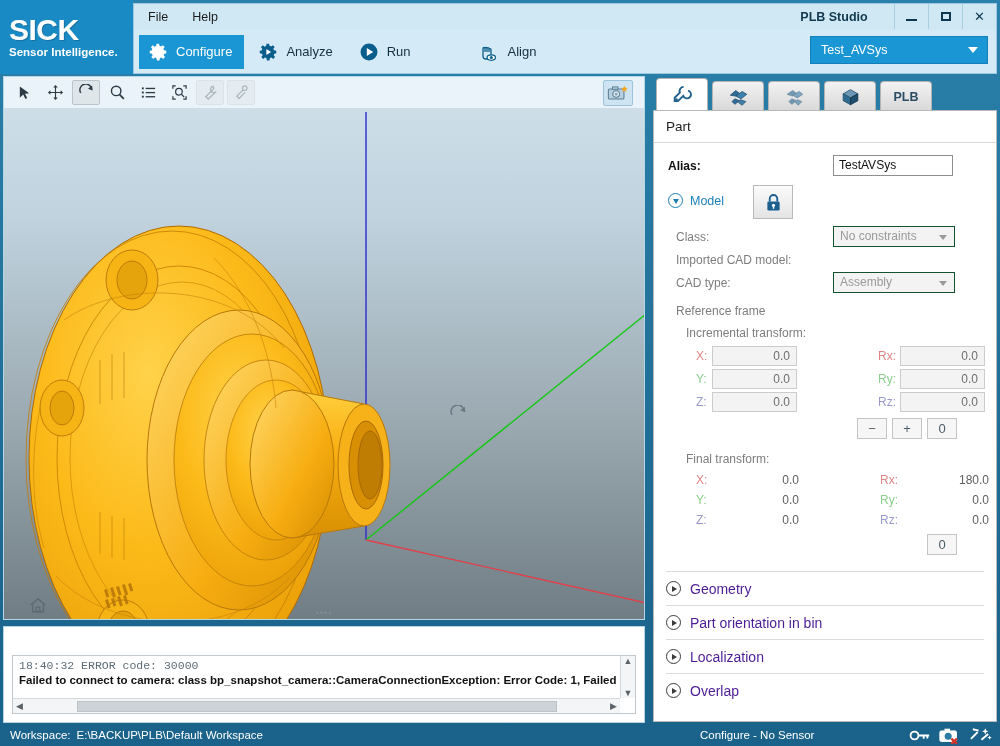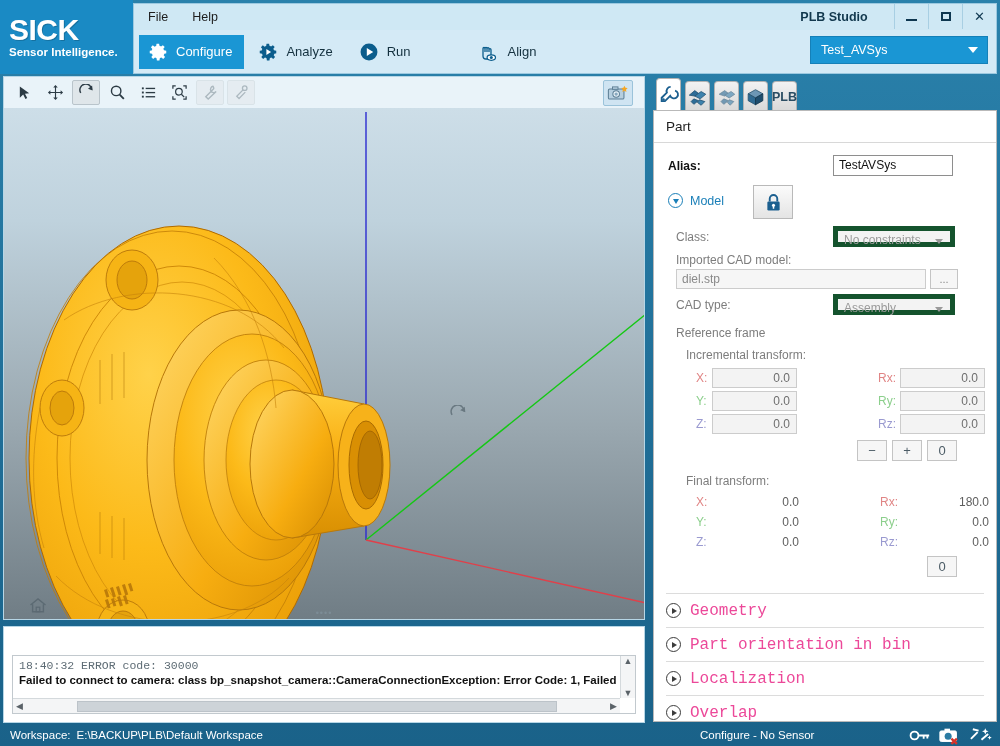--- a/index.html
+++ b/index.html
@@ -148,21 +148,21 @@
     font-size: 9px; color: #5a6268;
   }
   .hthumb { height: 11px; background: #cdd3d8; border: 1px solid #bcc3c9; flex: 0 0 480px; margin: 0 2px; }
 
   
   .rtabs {
     position: absolute; left: 656px; top: 78px; width: 340px; height: 33px;
     display: flex; align-items: flex-end;
   }
   .rtab {
-    width: 25px; height: 30px; margin-right: 4px;
+    width: 52px; height: 30px; margin-right: 4px;
     background: linear-gradient(180deg,#f2f2f2 0%, #d8d8d8 100%);
     border: 1px solid #b3b3b3; border-bottom: none;
     border-radius: 4px 4px 0 0;
     display: flex; align-items: center; justify-content: center;
     cursor: pointer;
   }
   .rtab.active {
     background: #ffffff; height: 33px;
     border-color: #b3b3b3;
   }
@@ -188,21 +188,21 @@
   .roinput {
     height: 20px; border: 1px solid #cccccc; background: #f6f6f6;
     font-size: 12px; color: #8a8a8a; padding: 0 5px; line-height: 18px;
   }
   .numinput {
     width: 85px; height: 20px; border: 1px solid #cccccc; background: #f3f3f3;
     font-size: 12px; color: #6e6e6e; text-align: right; padding: 0 6px 0 0;
     line-height: 18px;
   }
   .selbox {
-    height: 21px; border: 5px solid #14532d; background: #f3f3f3;
+    height: 21px; border: 1px solid #14532d; background: #f3f3f3;
     font-size: 12px; color: #9a9a9a; padding: 0 20px 0 6px; line-height: 19px;
     position: relative;
   }
   .selbox .caret {
     position: absolute; right: 7px; top: 8px;
     width: 0; height: 0; border-left: 4px solid transparent;
     border-right: 4px solid transparent; border-top: 5px solid #9a9a9a;
   }
   .smallbtn {
     width: 30px; height: 21px; border: 1px solid #c4c4c4; background: #f6f6f6;
@@ -216,23 +216,22 @@
   }
   .expander-circle {
     width: 15px; height: 15px; border: 1px solid #3c3c3c; border-radius: 50%;
     display: inline-flex; align-items: center; justify-content: center;
     flex: 0 0 15px;
   }
   .tri-right { width:0;height:0;border-top:3.5px solid transparent;border-bottom:3.5px solid transparent;border-left:5px solid #3c3c3c; margin-left:1px;}
   .tri-down { width:0;height:0;border-left:3.5px solid transparent;border-right:3.5px solid transparent;border-top:5px solid #1a7fb8; margin-top:1px;}
   .sect-hdr {
     display: flex; align-items: center; height: 34px;
-    border-top: 1px solid #dcdcdc; margin: 0 12px; font-size: 16px; color: #ec4899;
+    border-top: 1px solid #dcdcdc; margin: 0 12px; font-size: 14px; color: #4c1d95;
     cursor: pointer;
-    font-family: Liberation Mono, monospace;
   }
   .sect-hdr .expander-circle { border-color:#3c3c3c; margin-right: 9px; }
 
   .axcol-x { color: #e08585; }
   .axcol-y { color: #8ccf8c; }
   .axcol-z { color: #9a9ad0; }
 
   
   .statusbar {
     position: absolute; left: 0; bottom: 0; width: 1000px; height: 22px;
@@ -571,24 +570,20 @@
       <span class="lbl-gray" style="width:157px">Class:</span>
       <div class="selbox" style="width:122px">
         <span>No constraints</span>
         <span class="caret"></span>
       </div>
     </div>
 
     <div class="row" style="margin-top:6px; margin-left:22px;">
       <span class="lbl-gray">Imported CAD model:</span>
     </div>
-    <div class="row" style="margin-top:2px; margin-left:22px;">
-      <div class="roinput" style="width:250px">diel.stp</div>
-      <div class="smallbtn" style="width:28px;height:20px;margin-left:4px;font-size:11px;color:#8a8a8a;">...</div>
-    </div>
 
     <div class="row" style="margin-top:5px; margin-left:22px;">
       <span class="lbl-gray" style="width:157px">CAD type:</span>
       <div class="selbox" style="width:122px">
         <span>Assembly</span>
         <span class="caret"></span>
       </div>
     </div>
 
     <div class="row" style="margin-top:11px; margin-left:22px;">

